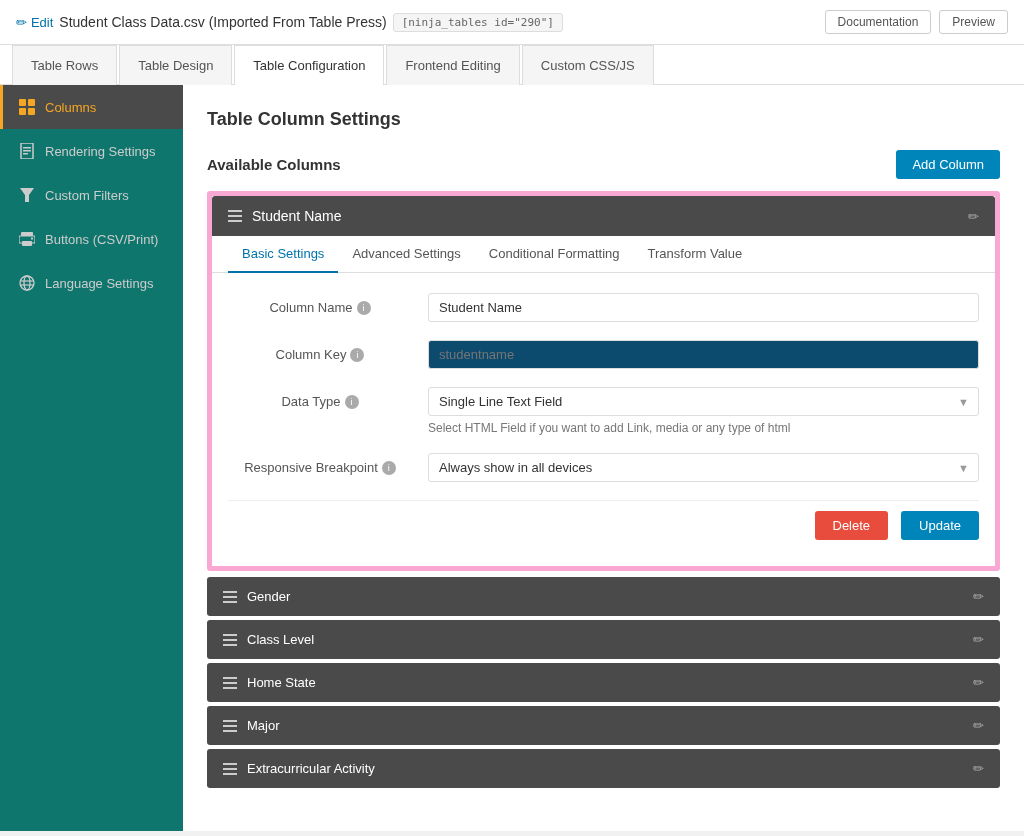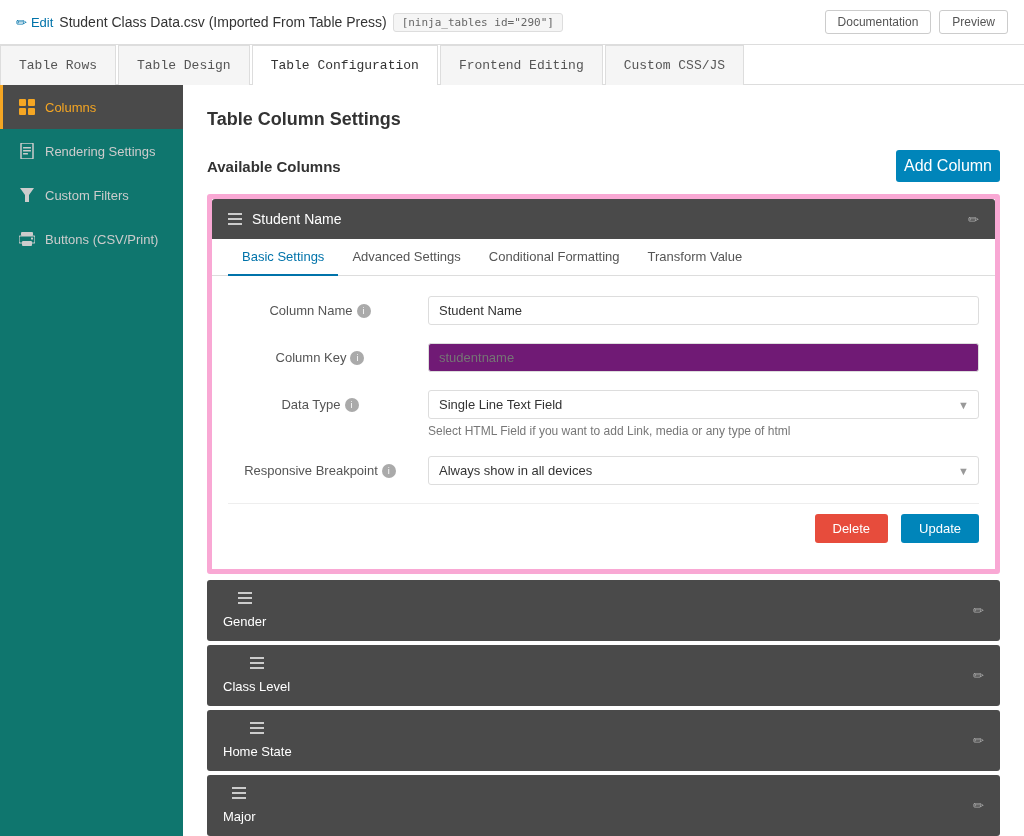--- a/index.html
+++ b/index.html
@@ -9,41 +9,41 @@
     .top-bar { background: #fff; padding: 10px 16px; display: flex; align-items: center; justify-content: space-between; border-bottom: 1px solid #ddd; }
     .top-bar-left { display: flex; align-items: center; gap: 6px; }
     .edit-link { color: #0073aa; text-decoration: none; display: flex; align-items: center; gap: 4px; font-size: 13px; }
     .edit-icon { color: #0073aa; }
     .page-title { font-size: 14px; color: #333; font-weight: 400; }
     .shortcode-badge { background: #f5f5f5; border: 1px solid #ddd; padding: 2px 8px; border-radius: 3px; font-size: 11px; color: #666; font-family: monospace; }
     .top-bar-right { display: flex; gap: 8px; }
     .top-btn { background: #fff; border: 1px solid #ccc; padding: 4px 12px; border-radius: 3px; cursor: pointer; font-size: 12px; color: #555; }
 
     
-    .nav-tabs { background: #fff; border-bottom: 1px solid #ddd; padding: 0 0 0 0; display: flex; font-family: Liberation Mono, monospace; }
+    .nav-tabs { background: #fff; border-bottom: 1px solid #ddd; padding: 0 0 0 12px; display: flex; }
     .nav-tab { padding: 12px 18px; cursor: pointer; font-size: 13px; color: #555; border: 1px solid transparent; border-bottom: none; margin-bottom: -1px; background: #f5f5f5; border-color: #ddd #ddd transparent; margin-right: 2px; }
     .nav-tab.active { background: #fff; border-color: #ddd #ddd #fff; color: #333; font-weight: 500; }
 
     
     .layout { display: flex; min-height: calc(100vh - 90px); }
 
     
     .sidebar { width: 183px; background: #0f766e; flex-shrink: 0; }
     .sidebar-item { display: flex; align-items: center; gap: 10px; padding: 14px 16px; cursor: pointer; color: #ccc; font-size: 13px; border-left: 3px solid transparent; }
     .sidebar-item.active { background: #4a4a4a; color: #f5a623; border-left-color: #f5a623; }
     .sidebar-icon { width: 16px; height: 16px; display: flex; align-items: center; justify-content: center; color: inherit; }
 
     
     .main { flex: 1; background: #fff; padding: 24px; overflow-y: auto; }
     .section-title { font-size: 18px; font-weight: 600; color: #333; margin-bottom: 20px; }
 
     
     .avail-header { display: flex; align-items: center; justify-content: space-between; margin-bottom: 12px; }
     .avail-label { font-size: 15px; font-weight: 600; color: #333; }
-    .add-col-btn { background: #0085ba; color: #fff; border: none; padding: 7px 8px; border-radius: 3px; cursor: pointer; font-size: 16px; }
+    .add-col-btn { background: #0085ba; color: #fff; border: none; padding: 7px 16px; border-radius: 3px; cursor: pointer; font-size: 13px; }
 
     
     .col-panel { border: 5px solid #f9a8d4; border-radius: 3px; margin-bottom: 6px; }
     .col-panel-header { background: #4a4a4a; color: #fff; padding: 12px 16px; display: flex; align-items: center; justify-content: space-between; cursor: pointer; border-radius: 3px 3px 0 0; }
     .col-panel-header-left { display: flex; align-items: center; gap: 10px; }
     .hamburger-icon { display: flex; flex-direction: column; gap: 3px; cursor: grab; }
     .hamburger-line { width: 14px; height: 2px; background: #ccc; }
     .col-panel-title { font-size: 14px; font-weight: 500; }
     .col-pencil { color: #aaa; font-size: 13px; cursor: pointer; }
 
@@ -51,32 +51,32 @@
     .col-tabs { display: flex; border-bottom: 1px solid #ddd; padding: 0 16px; background: #fff; }
     .col-tab { padding: 10px 14px; cursor: pointer; font-size: 13px; color: #555; border-bottom: 2px solid transparent; margin-bottom: -1px; }
     .col-tab.active { color: #0073aa; border-bottom-color: #0073aa; }
 
     
     .col-form { padding: 20px 16px; }
     .form-row { display: flex; align-items: flex-start; margin-bottom: 18px; }
     .form-label { width: 200px; padding-top: 7px; font-size: 13px; color: #555; display: flex; align-items: center; gap: 4px; justify-content: center; padding-right: 16px; flex-shrink: 0; }
     .info-icon { width: 14px; height: 14px; background: #aaa; border-radius: 50%; display: inline-flex; align-items: center; justify-content: center; color: #fff; font-size: 9px; cursor: pointer; flex-shrink: 0; }
     .form-input { flex: 1; padding: 6px 10px; border: 1px solid #ddd; border-radius: 3px; font-size: 13px; color: #333; outline: none; }
-    .form-input.disabled { background: #701a75; color: #999; }
+    .form-input.disabled { background: #0c4a6e; color: #999; }
     .form-select-wrap { flex: 1; position: relative; }
     .form-select { width: 100%; padding: 6px 30px 6px 10px; border: 1px solid #ddd; border-radius: 3px; font-size: 13px; color: #333; appearance: none; background: #fff; cursor: pointer; outline: none; }
     .select-arrow { position: absolute; right: 10px; top: 50%; transform: translateY(-50%); pointer-events: none; color: #999; font-size: 11px; }
     .form-hint { font-size: 12px; color: #777; margin-top: 5px; margin-left: 200px; padding-left: 0; }
     .form-actions { display: flex; justify-content: flex-end; gap: 13px; padding: 10px 0 6px; border-top: 1px solid #eee; margin-top: 10px; }
     .btn-delete { background: #e74c3c; color: #fff; border: none; padding: 7px 18px; border-radius: 3px; cursor: pointer; font-size: 13px; }
     .btn-update { background: #0085ba; color: #fff; border: none; padding: 7px 18px; border-radius: 3px; cursor: pointer; font-size: 13px; }
 
     
     .col-row { background: #4a4a4a; color: #fff; padding: 12px 16px; display: flex; align-items: center; justify-content: space-between; cursor: pointer; margin-bottom: 4px; border-radius: 3px; }
-    .col-row-left { display: flex; align-items: center; gap: 10px; flex-direction: column; }
+    .col-row-left { display: flex; align-items: center; gap: 10px; }
     .col-row-title { font-size: 13px; }
   </style>
 </head>
 <body>
 
 <div class="top-bar">
   <div class="top-bar-left">
     <a class="edit-link" href="#">
       <span class="edit-icon">✏</span>
       <span>Edit</span>
@@ -135,20 +135,31 @@
       <span class="sidebar-icon">
         <svg width="16" height="14" viewBox="0 0 16 14" fill="currentColor">
           <rect x="2" y="0" width="12" height="4" rx="1"></rect>
           <rect x="0" y="4" width="16" height="7" rx="1" fill="none" stroke="currentColor" stroke-width="1.2"></rect>
           <rect x="3" y="9" width="10" height="5" rx="1"></rect>
           <rect x="12" y="5.5" width="2" height="2" rx="0.5"></rect>
         </svg>
       </span>
       <span>Buttons (CSV/Print)</span>
     </div>
+    <div class="sidebar-item">
+      <span class="sidebar-icon">
+        <svg width="16" height="16" viewBox="0 0 16 16" fill="currentColor">
+          <circle cx="8" cy="8" r="7" fill="none" stroke="currentColor" stroke-width="1.3"></circle>
+          <ellipse cx="8" cy="8" rx="3" ry="7" fill="none" stroke="currentColor" stroke-width="1.3"></ellipse>
+          <line x1="1" y1="6" x2="15" y2="6" stroke="currentColor" stroke-width="1.2"></line>
+          <line x1="1" y1="10" x2="15" y2="10" stroke="currentColor" stroke-width="1.2"></line>
+        </svg>
+      </span>
+      <span>Language Settings</span>
+    </div>
   </div>
 
   <div class="main">
     <div class="section-title">Table Column Settings</div>
 
     <div class="avail-header">
       <span class="avail-label">Available Columns</span>
       <button class="add-col-btn">Add Column</button>
     </div>
 

